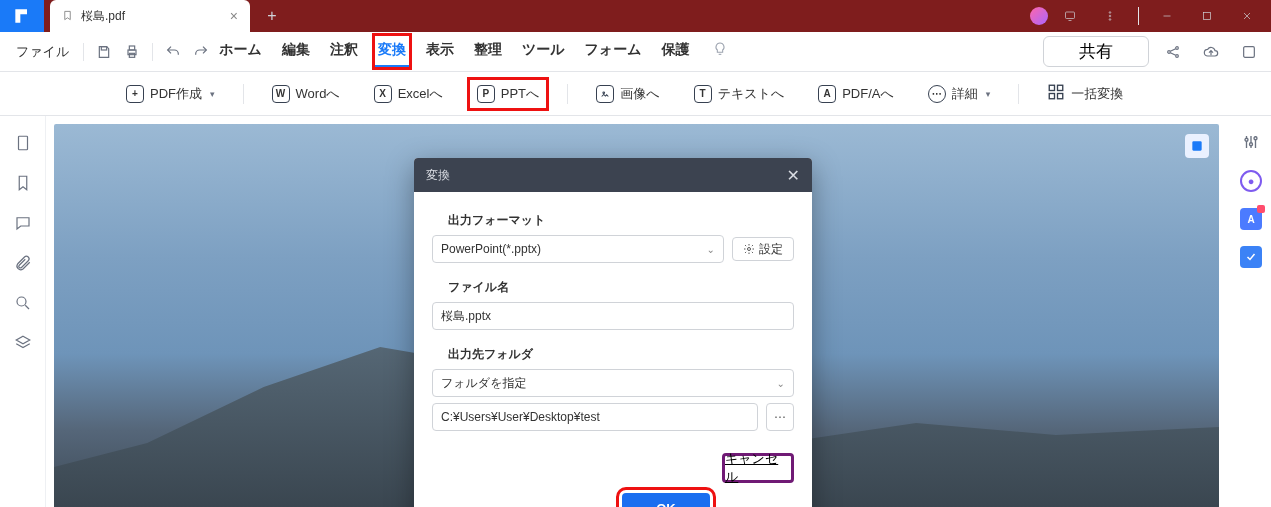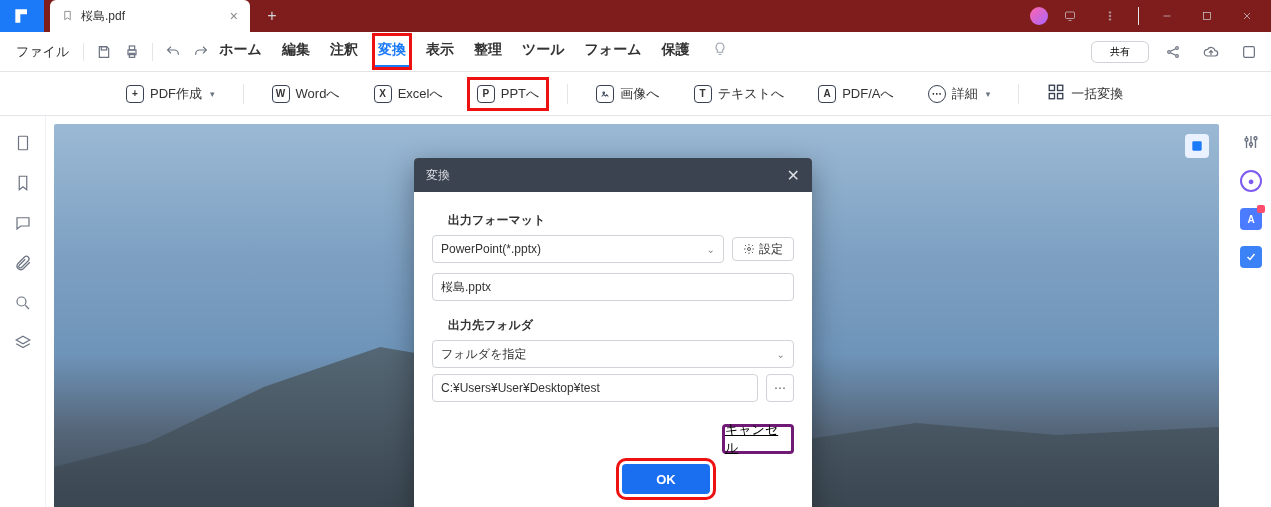--- a/index.html
+++ b/index.html
@@ -19,21 +19,21 @@
 
 .menubar { height: 40px; border-bottom: 1px solid #e3e5e9; display: flex; align-items: center; padding: 0 8px; font-size: 13px; }
 .file-menu { padding: 4px 8px; color: #333; font-size: 13px; }
 .mb-icon { width: 28px; height: 28px; display:flex; align-items:center; justify-content:center; color:#6b7280; }
 .mb-sep { width:1px; height:18px; background:#e3e5e9; margin: 0 6px; }
 .mb-tabs { display:flex; gap: 12px; align-items:flex-start; }
 .mb-tab { font-size: 14px; color:#333; padding: 6px 4px; font-weight:600; }
 .mb-tab.active { color:#1a7af8; border-bottom: 3px solid #1a7af8; }
 .mb-tab.marked { outline: 3px solid #e11; outline-offset: -1px; }
 .mb-right { margin-left:auto; display:flex; gap:10px; align-items:center; }
-.share-btn { border:1px solid #d0d3d8; border-radius:6px; padding: 3px 18px; font-size:10px; }
+.share-btn { border:1px solid #d0d3d8; border-radius:6px; padding: 3px 35px; font-size:17px; }
 
 .toolbar { height: 44px; border-bottom: 1px solid #e3e5e9; display:flex; align-items:center; padding: 0 120px; gap: 22px; font-size:13px; color:#333; }
 .tb-item { display:flex; align-items:center; gap:6px; padding: 4px 6px; }
 .tb-item .icon-sq { width:18px; height:18px; border:1.6px solid #374151; border-radius:4px; display:flex; align-items:center; justify-content:center; font-size:10px; font-weight:700; }
 .tb-item.marked { outline: 3px solid #e11; outline-offset: 1px; }
 .tb-sep { width:1px; height:20px; background:#e3e5e9; }
 .tb-caret { font-size:9px; color:#6b7280; margin-left:2px; }
 
 .workspace { position:absolute; top:116px; left:0; right:0; bottom:0; display:flex; }
 .left-panel { width:46px; background:#fff; border-right:1px solid #eef0f3; display:flex; flex-direction:column; align-items:center; gap:18px; padding-top:18px; color:#6b7280; }
@@ -318,20 +318,21 @@
       <div class="dlg-settings-btn">
         <svg width="12" height="12" viewBox="0 0 24 24" fill="none" stroke="#555" stroke-width="2">
             <circle cx="12" cy="12" r="3"></circle>
             <path d="M12 2v3M12 19v3M4.2 4.2l2.1 2.1M17.7 17.7l2.1 2.1M2 12h3M19 12h3M4.2 19.8l2.1-2.1M17.7 6.3l2.1-2.1"></path>
           </svg>
         <span>設定</span>
       </div>
     </div>
 
     <div class="gap-v"></div>
+    <div class="dlg-label">ファイル名</div>
     <div class="dlg-input">
       <span>桜島.pptx</span>
     </div>
 
     <div class="gap-v"></div>
     <div class="dlg-label">出力先フォルダ</div>
     <div class="dlg-select">
       <span>フォルダを指定</span>
       <span class="caret">⌄</span>
     </div>

